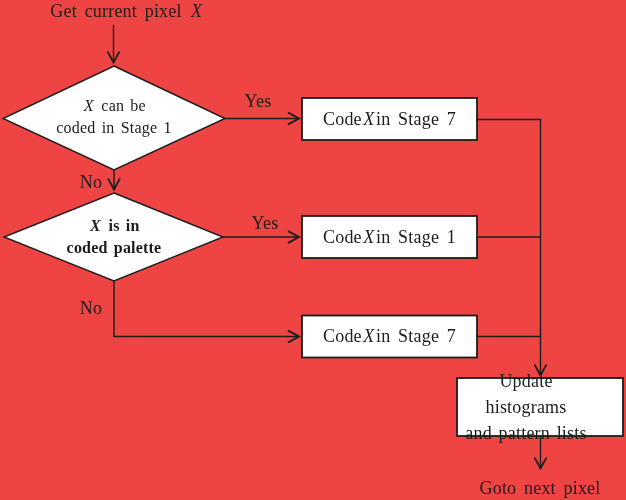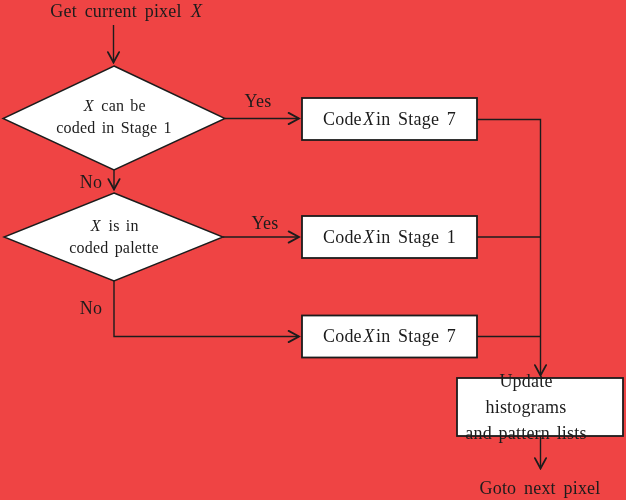--- a/index.html
+++ b/index.html
@@ -97,21 +97,21 @@
   <div class="lbl2" style="left:34px; top:95px; width:160px;">
     <span class="math">X</span><span> can be</span><br>
     <span>coded in Stage 1</span>
   </div>
 
   <div class="lbl" style="left:238px; top:91px; width:40px;">Yes</div>
   <div class="lbl" style="left:71px; top:172px; width:40px;">No</div>
   <div class="lbl" style="left:245px; top:213px; width:40px;">Yes</div>
   <div class="lbl" style="left:71px; top:298px; width:40px;">No</div>
 
-  <div class="lbl2" style="left:34px; top:215px; width:160px;">
+  <div class="lbl2" style="left:34px; top:215px; width:160px;font-weight:bold;">
     <span class="math">X</span><span> is in</span><br>
     <span>coded palette</span>
   </div>
 
   <div class="node-text" style="left:302px; top:98px; width:175px; height:42px;">
     <span>Code </span>
       <span class="math">X</span>
       <span> in Stage 7</span>
   </div>
   <div class="node-text" style="left:302px; top:216px; width:175px; height:42px;">

